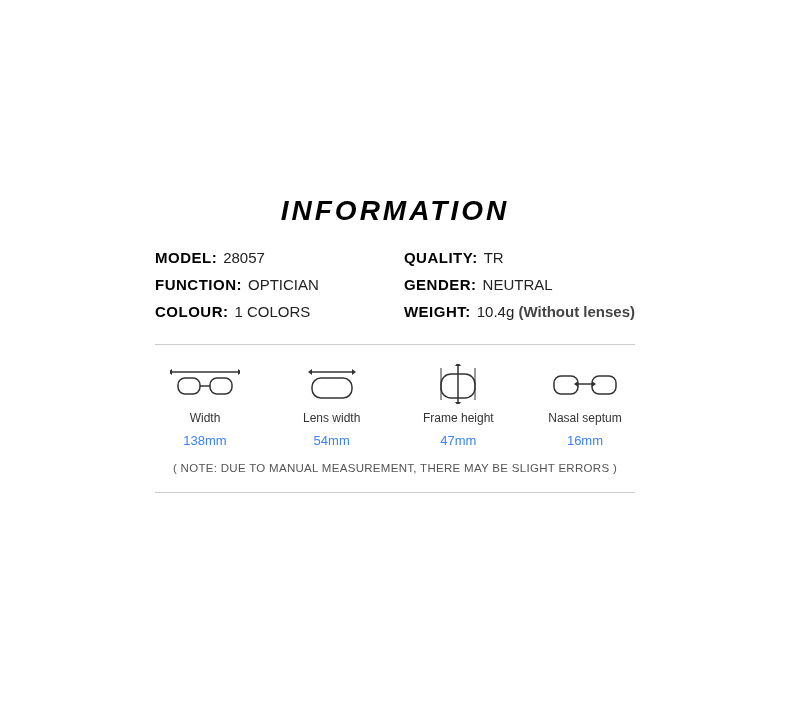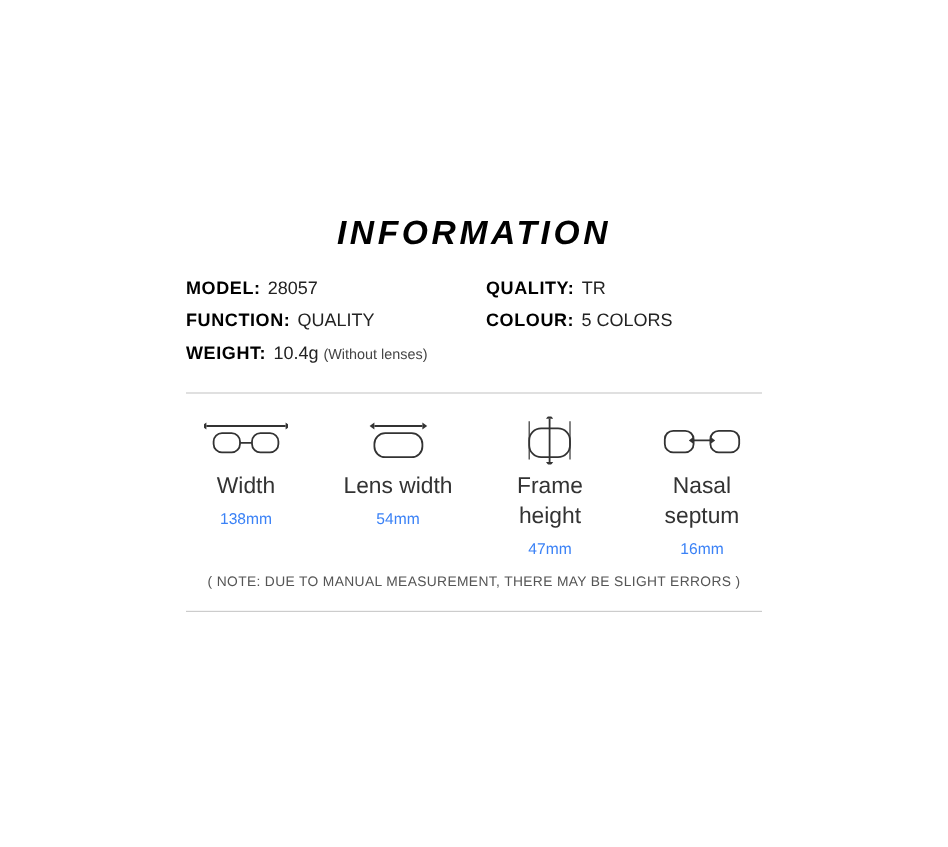--- a/index.html
+++ b/index.html
@@ -41,22 +41,23 @@
       font-size: 15px;
       letter-spacing: 0.5px;
       white-space: nowrap;
     }
     .info-value {
       font-size: 15px;
       color: #222;
       white-space: nowrap;
     }
     .info-value .small {
-      font-size: 12px;
+      font-size: 15px;
       color: #444;
+      font-weight: bold;
     }
     .divider {
       border: none;
       border-top: 1px solid #ccc;
       margin: 18px 0;
     }
     .measurements {
       display: flex;
       justify-content: space-between;
       align-items: flex-start;
@@ -73,21 +74,21 @@
       height: 42px;
       display: flex;
       align-items: center;
       justify-content: center;
     }
     .measure-icon svg {
       width: 70px;
       height: 40px;
     }
     .measure-label {
-      font-size: 19px;
+      font-size: 12px;
       color: #333;
       text-align: center;
       line-height: 1.3;
     }
     .measure-value {
       font-size: 13px;
       color: #3b82f6;
       text-align: center;
     }
     .note {
@@ -110,26 +111,30 @@
       <span class="info-label">MODEL:</span>
       <span class="info-value">28057</span>
     </div>
     <div class="info-row">
       <span class="info-label">QUALITY:</span>
       <span class="info-value">TR</span>
     </div>
 
     <div class="info-row">
       <span class="info-label">FUNCTION:</span>
-      <span class="info-value">QUALITY</span>
+      <span class="info-value">OPTICIAN</span>
+    </div>
+    <div class="info-row">
+      <span class="info-label">GENDER:</span>
+      <span class="info-value">NEUTRAL</span>
     </div>
 
     <div class="info-row">
       <span class="info-label">COLOUR:</span>
-      <span class="info-value">5 COLORS</span>
+      <span class="info-value">1 COLORS</span>
     </div>
     <div class="info-row">
       <span class="info-label">WEIGHT:</span>
       <span class="info-value">
         <span>10.4g</span>
         <span class="small">(Without lenses)</span>
       </span>
     </div>
   </div>
 

